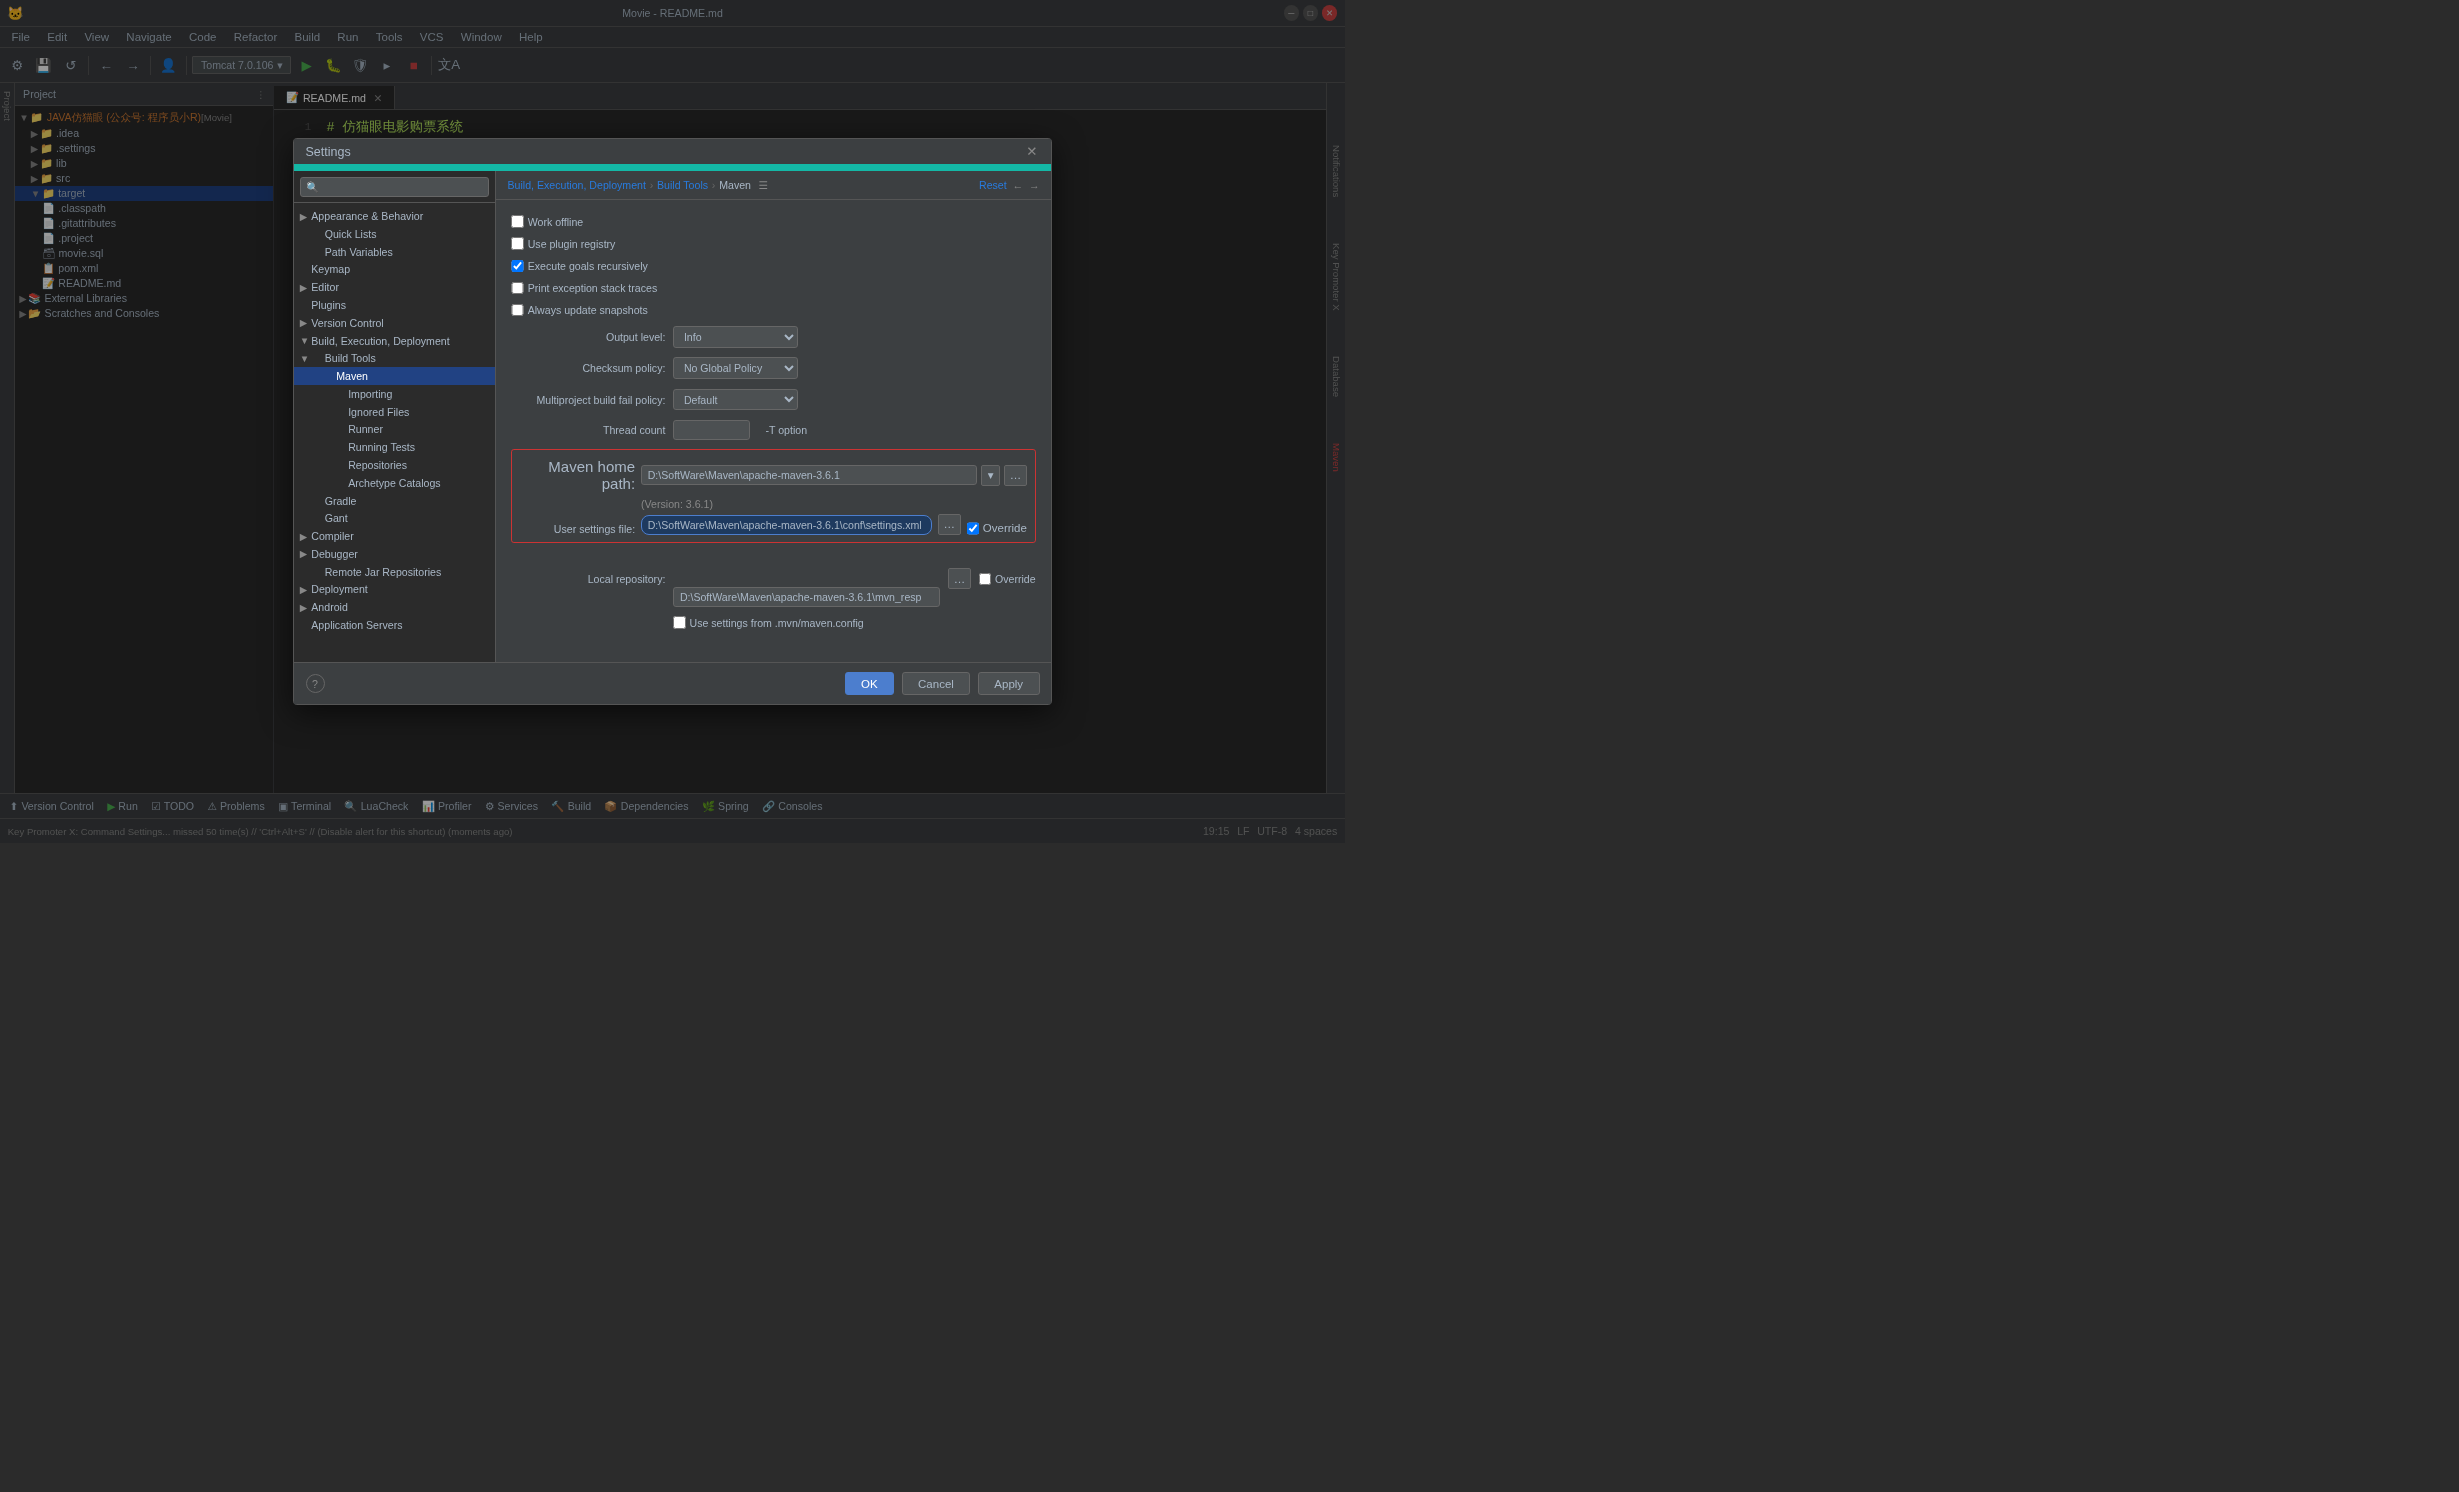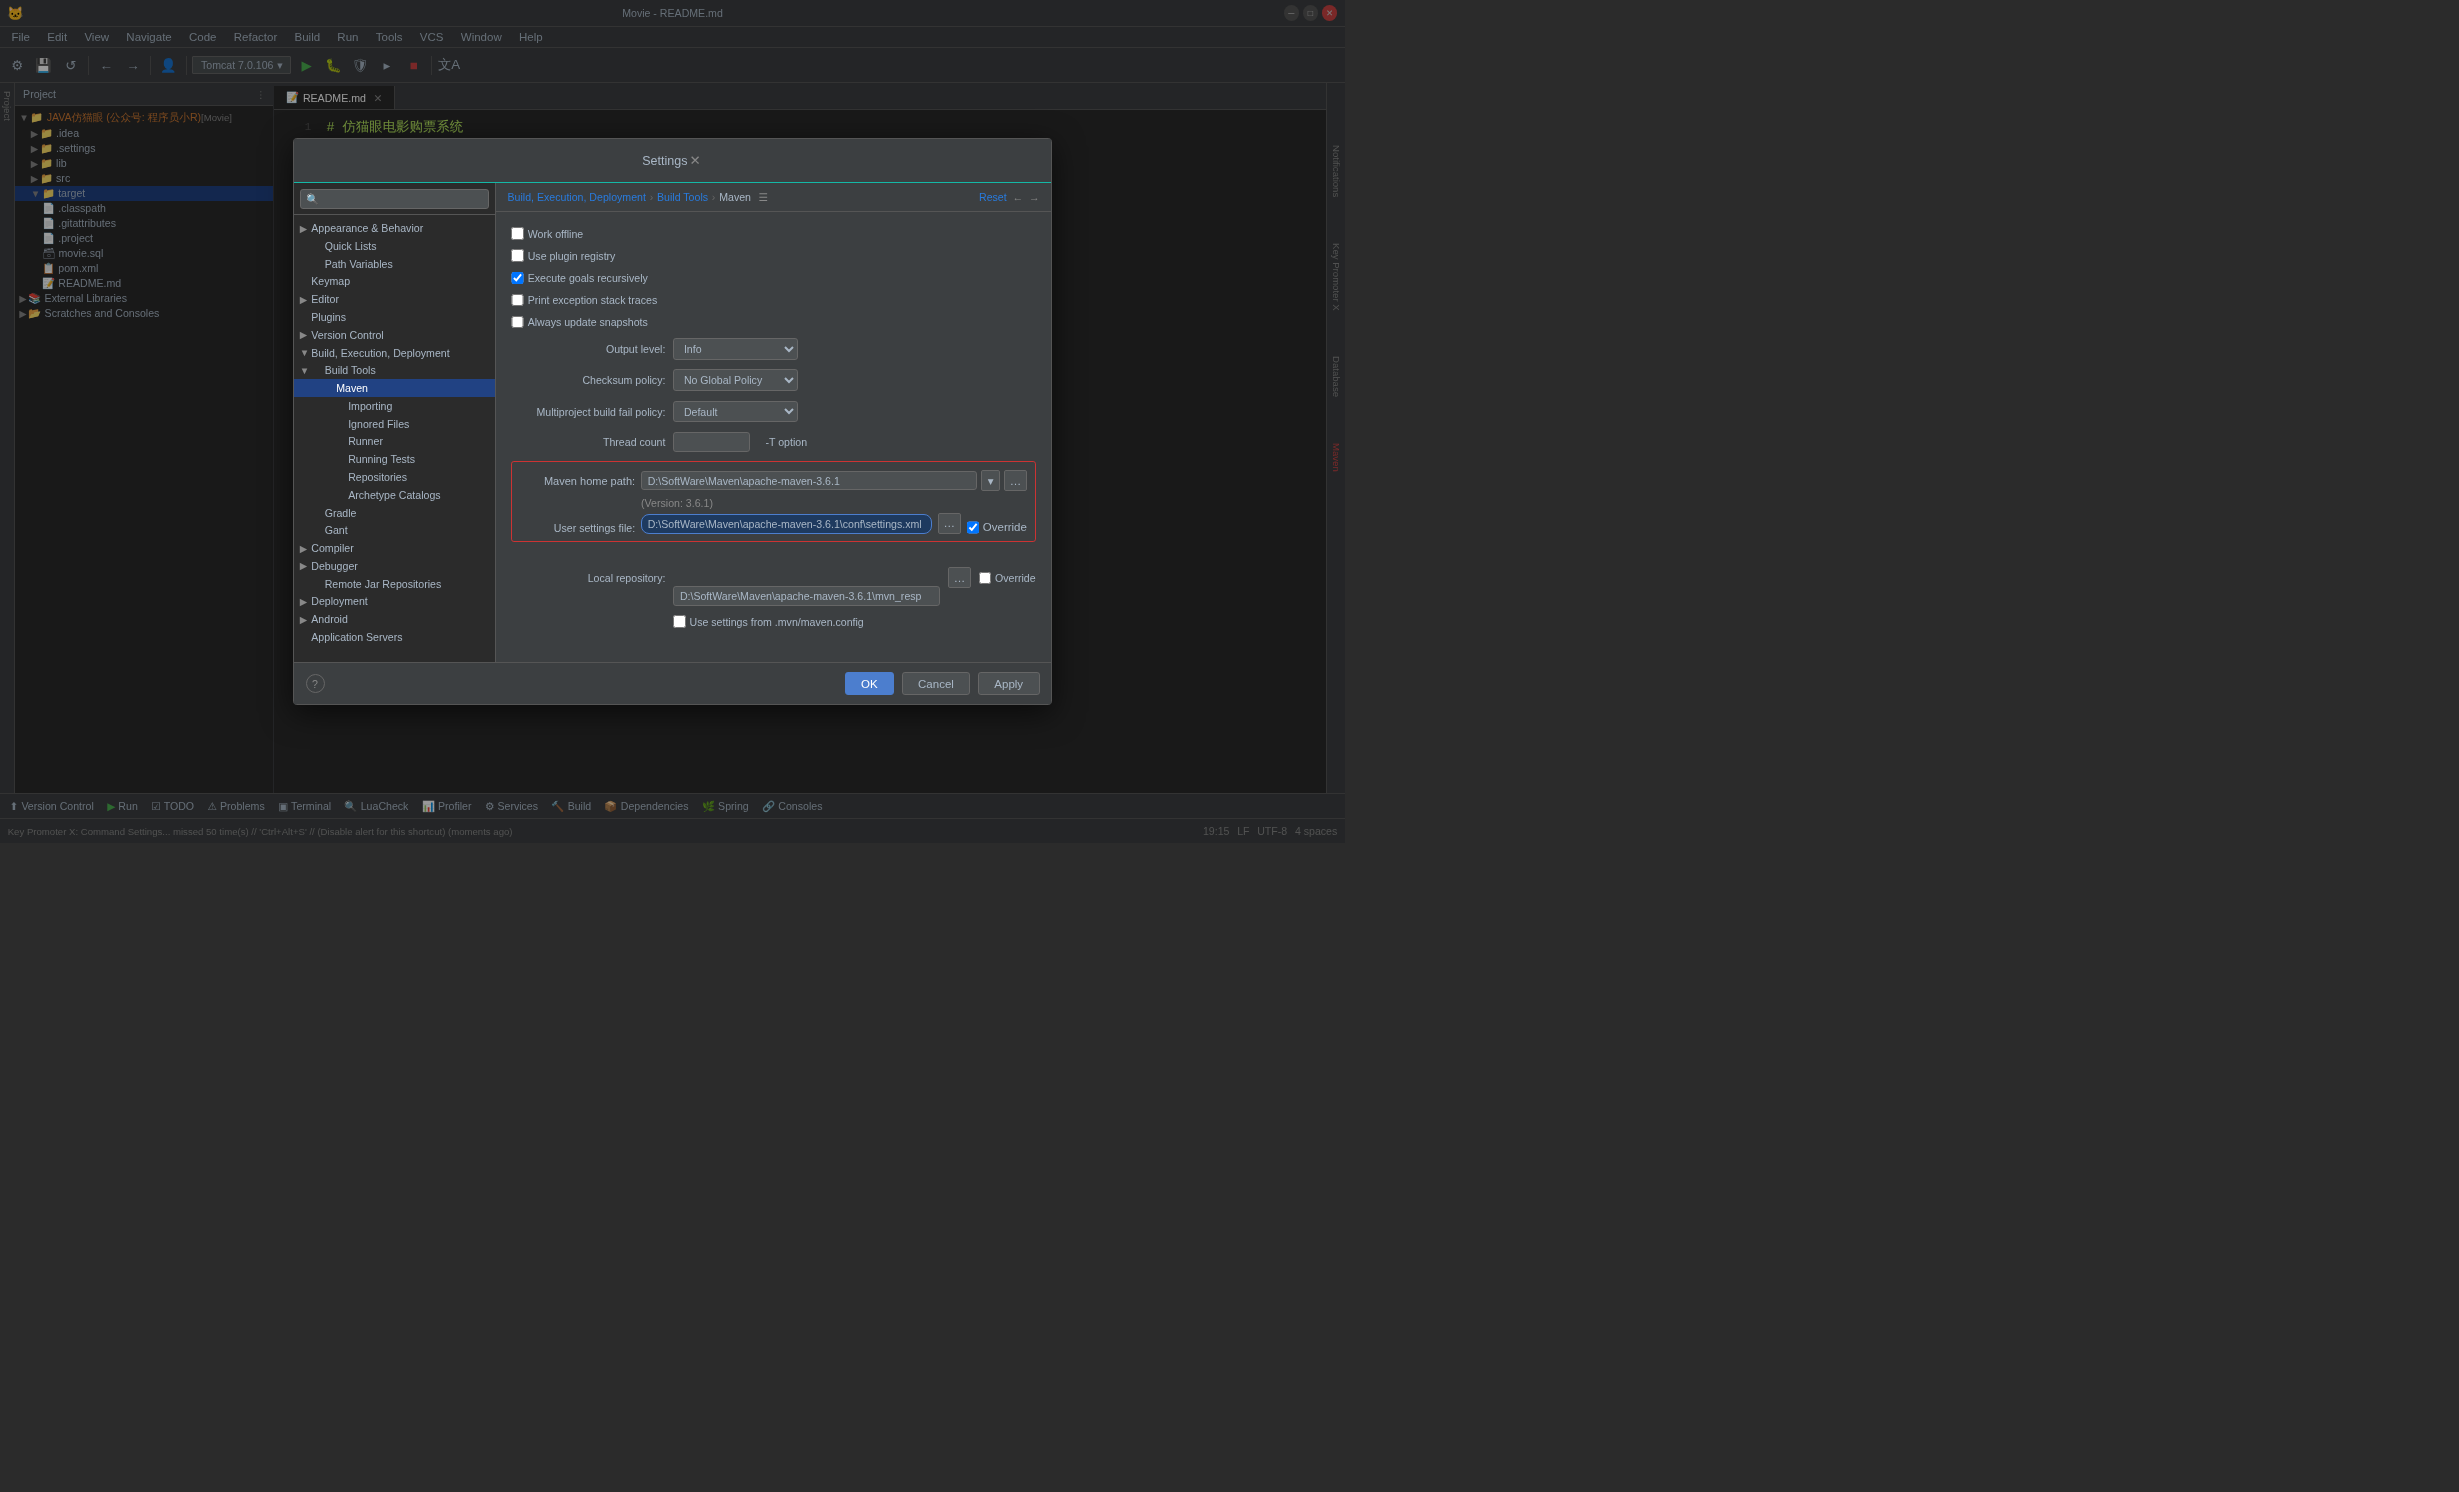--- a/index.html
+++ b/index.html
@@ -276,27 +276,27 @@
       width: 759px;
       height: 567px;
       background: #3c3f41;
       border: 1px solid #555;
       border-radius: 3.8px;
       display: flex;
       flex-direction: column;
       box-shadow: 0 7.7px 31px rgba(0,0,0,0.6);
     }
     .dialog-title-bar {
-      height: 44px;
+      height: 32px;
       background: #3c3f41;
       display: flex;
       align-items: center;
       padding: 0 11.5px;
-      border-bottom: 1px solid #14b8a6;
-      justify-content: center;
+      border-bottom: 7px solid #14b8a6;
+      justify-content: space-between;
     }
     .dialog-title {
       font-size: 12.5px;
       color: #a9b7c6;
     }
     .dialog-close {
       width: 15.4px;
       height: 15.4px;
       cursor: pointer;
       color: #888;
@@ -459,21 +459,21 @@
     }
     .maven-home-row {
       display: flex;
       align-items: center;
       gap: 5.8px;
       margin-bottom: 5.8px;
     }
     .maven-home-label {
       width: 115px;
       text-align: right;
-      font-size: 11px;
+      font-size: 15px;
       color: #a9b7c6;
       flex-shrink: 0;
     }
     .maven-home-input-wrap {
       flex: 1;
       display: flex;
       align-items: center;
       gap: 3.8px;
     }
     .maven-version-text {

